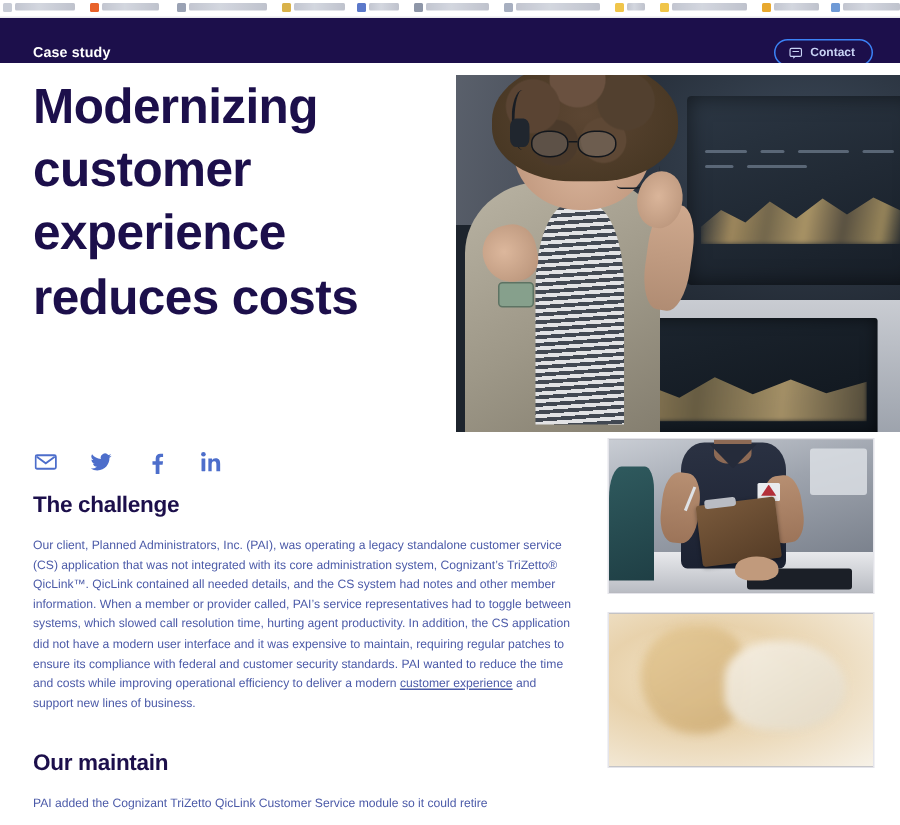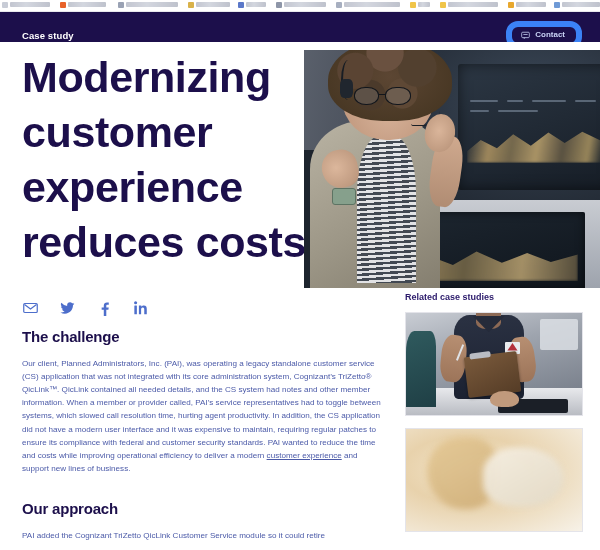--- a/index.html
+++ b/index.html
@@ -68,21 +68,21 @@
   .topbar-title {
     color: #ffffff;
     font-size: 9.5px;
     font-weight: bold;
     letter-spacing: .1px;
   }
   .contact-btn {
     display: flex;
     align-items: center;
     gap: 5px;
-    border: 6px solid #3b82f6;
+    border: 1px solid #3b82f6;
     border-radius: 12px;
     padding: 3.5px 11px 3.5px 9px;
     color: #c9d3f5;
     font-size: 8px;
     font-weight: bold;
     background: transparent;
     cursor: pointer;
     line-height: 1;
   }
   .contact-btn svg { display: block; }
@@ -94,21 +94,21 @@
     width: 600px;
     height: 246px;
     background: #ffffff;
   }
   .hero-title {
     position: absolute;
     left: 22px;
     top: 8px;
     width: 290px;
     color: #1c0f4b;
-    font-size: 43px;
+    font-size: 33px;
     line-height: 1.28;
     font-weight: bold;
     letter-spacing: -.4px;
   }
   .hero-img {
     position: absolute;
     right: 0;
     top: 8px;
     width: 296px;
     height: 238px;
@@ -488,26 +488,25 @@
           <path d="M7 6.6h3.45v1.68h.05c.48-.88 1.66-1.8 3.42-1.8 3.66 0 4.33 2.35 4.33 5.4v6.92h-3.6v-6.14c0-1.46-.03-3.35-2.08-3.35-2.08 0-2.4 1.6-2.4 3.24v6.25H7z"></path>
         </svg>
       </span>
     </div>
   </div>
 
   <div class="article">
     <h2 class="sec-title">The challenge</h2>
     <p class="body-txt"><span>Our client, Planned Administrators, Inc. (PAI), was operating a legacy standalone customer service (CS) application that was not integrated with its core administration system, Cognizant’s TriZetto® QicLink™. QicLink contained all needed details, and the CS system had notes and other member information. When a member or provider called, PAI’s service representatives had to toggle between systems, which slowed call resolution time, hurting agent productivity. In addition, the CS application did not have a modern user interface and it was expensive to maintain, requiring regular patches to ensure its compliance with federal and customer security standards. PAI wanted to reduce the time and costs while improving operational efficiency to deliver a modern </span><a href="#">customer experience</a><span> and support new lines of business.</span></p>
 
-    <h2 class="sec-title second">Our approach</h2>
+    <h2 class="sec-title second">Our maintain</h2>
     <p class="body-txt">PAI added the Cognizant TriZetto QicLink Customer Service module so it could retire</p>
   </div>
 
   <div class="sidebar">
-    <div class="side-title">Related case studies</div>
 
     <div class="card">
       <div class="card-img">
         <div class="ph c1-bg"></div>
         <div class="ph c1-desk"></div>
         <div class="ph c1-mon"></div>
         <div class="ph c1-left"></div>
         <div class="ph c1-torso"></div>
         <div class="ph c1-neck"></div>
         <div class="ph c1-vneck"></div>

